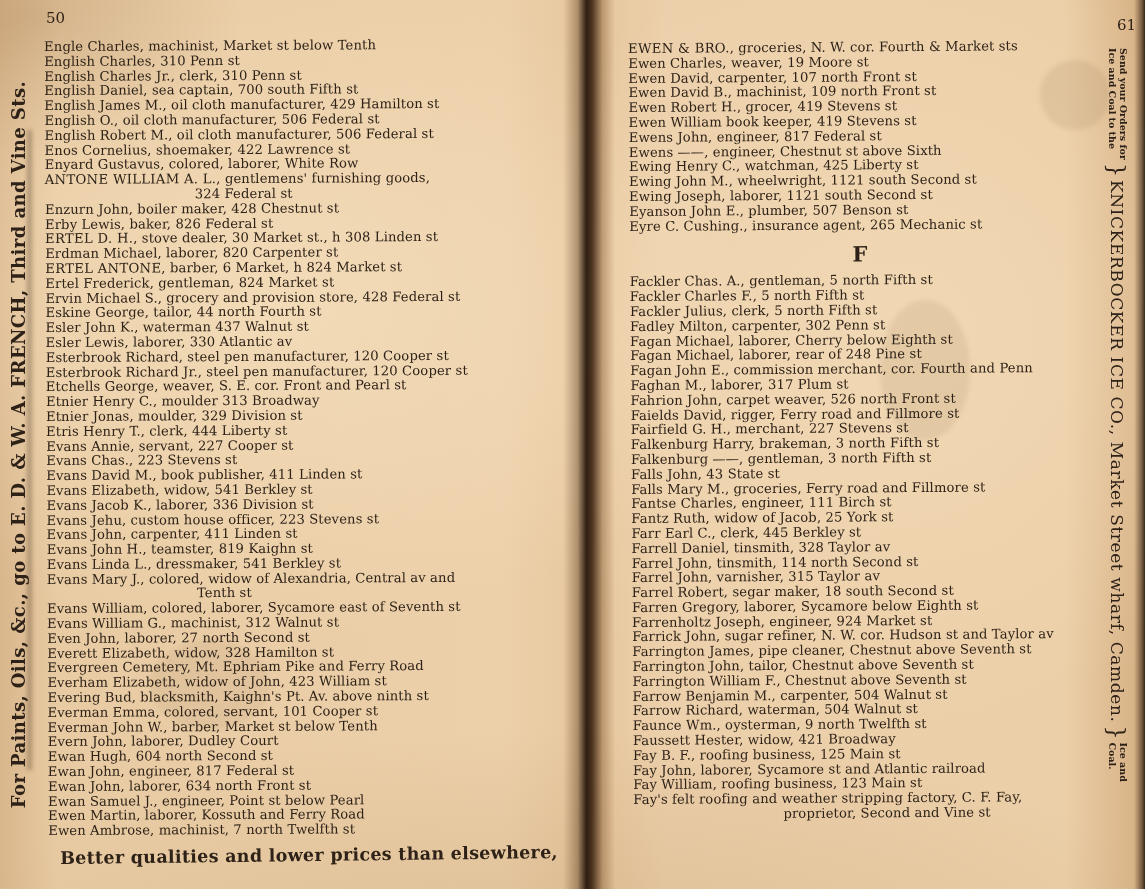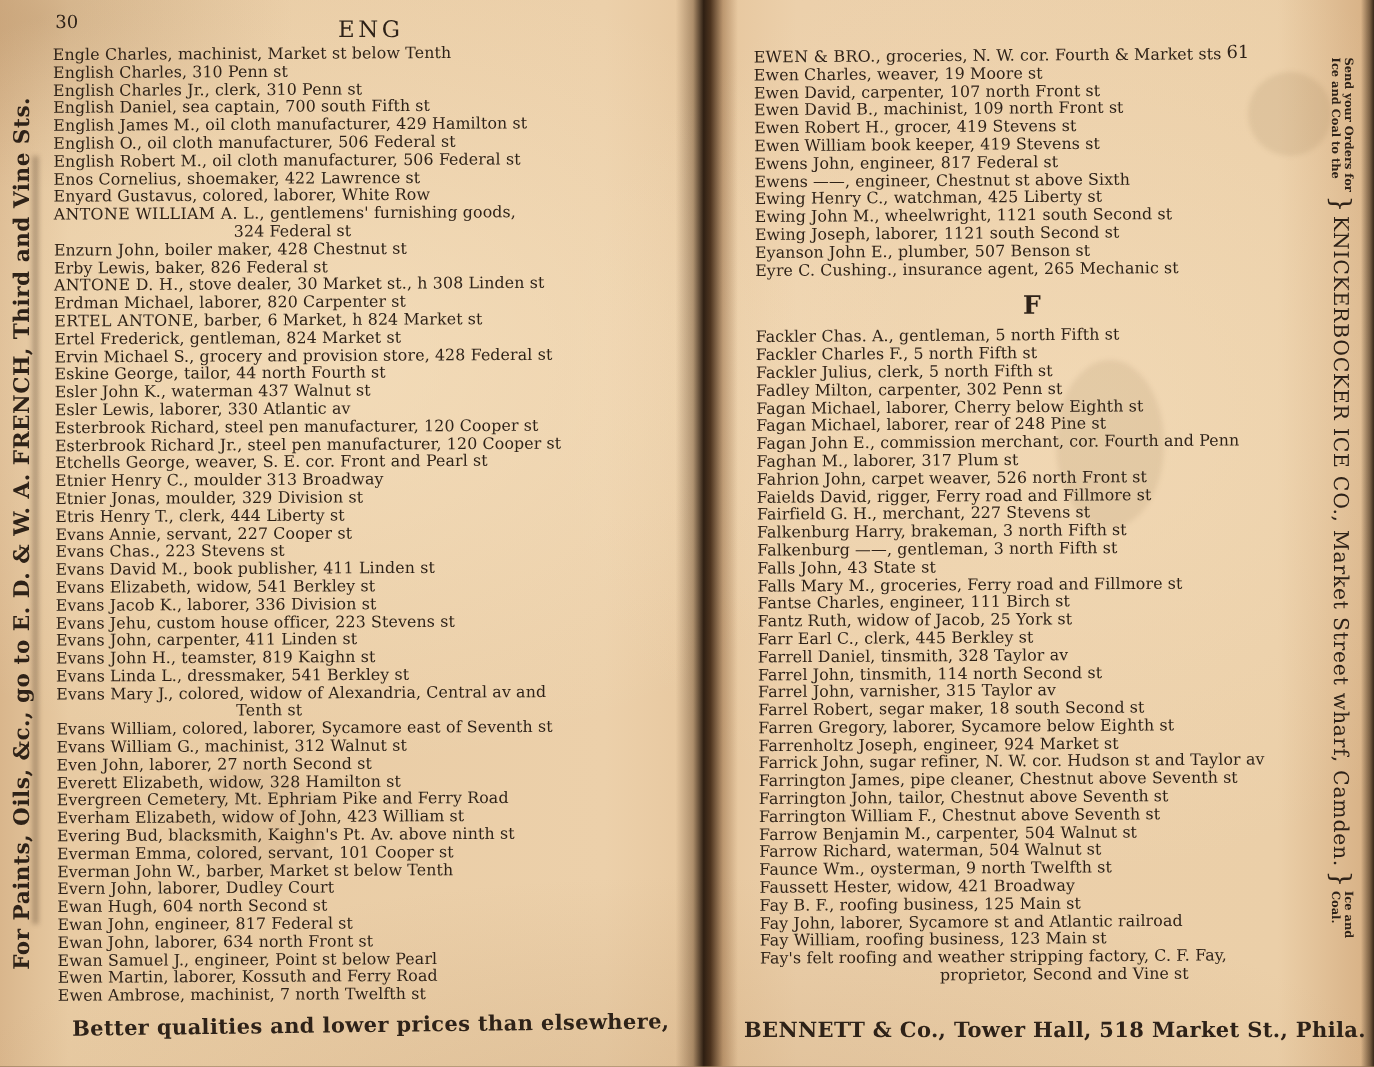--- a/index.html
+++ b/index.html
@@ -74,37 +74,36 @@
       <div class="vs-brace">}</div>
       <div class="vs-main">KNICKERBOCKER ICE CO., Market Street wharf, Camden.</div>
       <div class="vs-brace">}</div>
       <div class="vs-small">
         <span>Ice and</span>
         <span>Coal.</span>
       </div>
     </div>
   </div>
 
-  <div class="pageno" style="left:46px;top:9px;">30</div>
-  <div class="running-head" style="left:44px;top:14px;width:530px;">ENG</div>
+  <div class="pageno" style="left:46px;top:9px;">50</div>
   <div class="col" id="left-lines" style="left:44px;top:40px;width:530px;transform:rotate(-0.3deg);transform-origin:0 0;">
       <div class="entry-line">Engle Charles, machinist, Market st below Tenth</div>
       <div class="entry-line">English Charles, 310 Penn st</div>
       <div class="entry-line">English Charles Jr., clerk, 310 Penn st</div>
       <div class="entry-line">English Daniel, sea captain, 700 south Fifth st</div>
       <div class="entry-line">English James M., oil cloth manufacturer, 429 Hamilton st</div>
       <div class="entry-line">English O., oil cloth manufacturer, 506 Federal st</div>
       <div class="entry-line">English Robert M., oil cloth manufacturer, 506 Federal st</div>
       <div class="entry-line">Enos Cornelius, shoemaker, 422 Lawrence st</div>
       <div class="entry-line">Enyard Gustavus, colored, laborer, White Row</div>
       <div class="entry-line"><b>ANTONE WILLIAM A. L.</b>, gentlemens' furnishing goods,</div>
       <div class="entry-line indent">324 Federal st</div>
       <div class="entry-line">Enzurn John, boiler maker, 428 Chestnut st</div>
       <div class="entry-line">Erby Lewis, baker, 826 Federal st</div>
-      <div class="entry-line"><b>ANTONE D. H.</b>, stove dealer, 30 Market st., h 308 Linden st</div>
+      <div class="entry-line"><b>ERTEL D. H.</b>, stove dealer, 30 Market st., h 308 Linden st</div>
       <div class="entry-line">Erdman Michael, laborer, 820 Carpenter st</div>
       <div class="entry-line"><b>ERTEL ANTONE</b>, barber, 6 Market, h 824 Market st</div>
       <div class="entry-line">Ertel Frederick, gentleman, 824 Market st</div>
       <div class="entry-line">Ervin Michael S., grocery and provision store, 428 Federal st</div>
       <div class="entry-line">Eskine George, tailor, 44 north Fourth st</div>
       <div class="entry-line">Esler John K., waterman 437 Walnut st</div>
       <div class="entry-line">Esler Lewis, laborer, 330 Atlantic av</div>
       <div class="entry-line">Esterbrook Richard, steel pen manufacturer, 120 Cooper st</div>
       <div class="entry-line">Esterbrook Richard Jr., steel pen manufacturer, 120 Cooper st</div>
       <div class="entry-line">Etchells George, weaver, S. E. cor. Front and Pearl st</div>
@@ -134,21 +133,21 @@
       <div class="entry-line">Evern John, laborer, Dudley Court</div>
       <div class="entry-line">Ewan Hugh, 604 north Second st</div>
       <div class="entry-line">Ewan John, engineer, 817 Federal st</div>
       <div class="entry-line">Ewan John, laborer, 634 north Front st</div>
       <div class="entry-line">Ewan Samuel J., engineer, Point st below Pearl</div>
       <div class="entry-line">Ewen Martin, laborer, Kossuth and Ferry Road</div>
       <div class="entry-line">Ewen Ambrose, machinist, 7 north Twelfth st</div>
     </div>
   <div class="advert-footer" style="left:44px;top:845px;width:530px;transform:rotate(-0.7deg);">Better qualities and lower prices than elsewhere,</div>
 
-  <div class="pageno" style="left:1022px;top:16px;margin-top:18px;">61</div>
+  <div class="pageno" style="left:1117px;top:16px;">61</div>
   <div class="col" id="right-lines" style="left:628px;top:42px;width:462px;transform:rotate(-0.4deg);transform-origin:0 0;">
       <div class="entry-line"><b>EWEN &amp; BRO.</b>, groceries, N. W. cor. Fourth &amp; Market sts</div>
       <div class="entry-line">Ewen Charles, weaver, 19 Moore st</div>
       <div class="entry-line">Ewen David, carpenter, 107 north Front st</div>
       <div class="entry-line">Ewen David B., machinist, 109 north Front st</div>
       <div class="entry-line">Ewen Robert H., grocer, 419 Stevens st</div>
       <div class="entry-line">Ewen William book keeper, 419 Stevens st</div>
       <div class="entry-line">Ewens John, engineer, 817 Federal st</div>
       <div class="entry-line">Ewens ——, engineer, Chestnut st above Sixth</div>
       <div class="entry-line">Ewing Henry C., watchman, 425 Liberty st</div>
@@ -188,15 +187,14 @@
       <div class="entry-line">Farrow Benjamin M., carpenter, 504 Walnut st</div>
       <div class="entry-line">Farrow Richard, waterman, 504 Walnut st</div>
       <div class="entry-line">Faunce Wm., oysterman, 9 north Twelfth st</div>
       <div class="entry-line">Faussett Hester, widow, 421 Broadway</div>
       <div class="entry-line">Fay B. F., roofing business, 125 Main st</div>
       <div class="entry-line">Fay John, laborer, Sycamore st and Atlantic railroad</div>
       <div class="entry-line">Fay William, roofing business, 123 Main st</div>
       <div class="entry-line">Fay's felt roofing and weather stripping factory, C. F. Fay,</div>
       <div class="entry-line indent">proprietor, Second and Vine st</div>
     </div>
-  <div class="advert-footer" style="left:620px;top:849px;width:475px;">BENNETT &amp; Co., Tower Hall, 518 Market St., Phila.</div>
 
 </div>
 
 </body></html>

